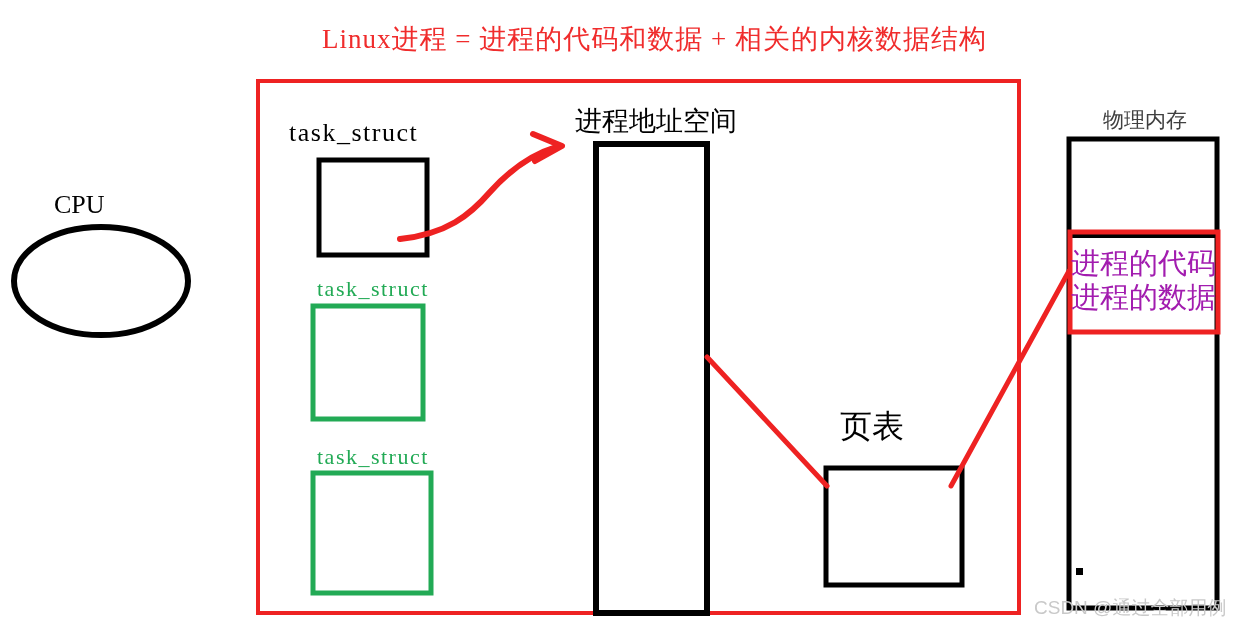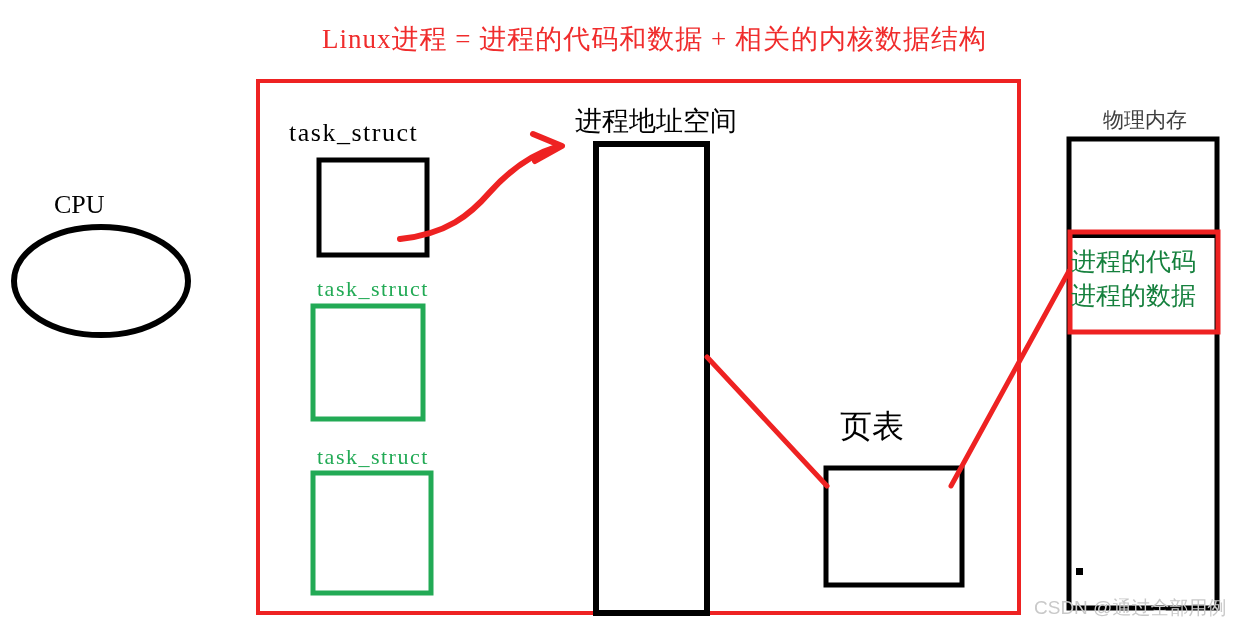--- a/index.html
+++ b/index.html
@@ -71,22 +71,22 @@
   
   .mem-label {
     left: 1103px;
     top: 110px;
     font-size: 21px;
     color: #404040;
   }
   
   .mem-text {
     left: 1071px;
-    font-size: 25px;
-    color: #15803d;
+    font-size: 29px;
+    color: #a21caf;
     letter-spacing: 0px;
   }
   .mem-text-1 { top: 249px; }
   .mem-text-2 { top: 283px; }
   
   .watermark {
     left: 1034px;
     top: 598px;
     font-family: "Liberation Sans", "DejaVu Sans", sans-serif;
     font-size: 19px;

